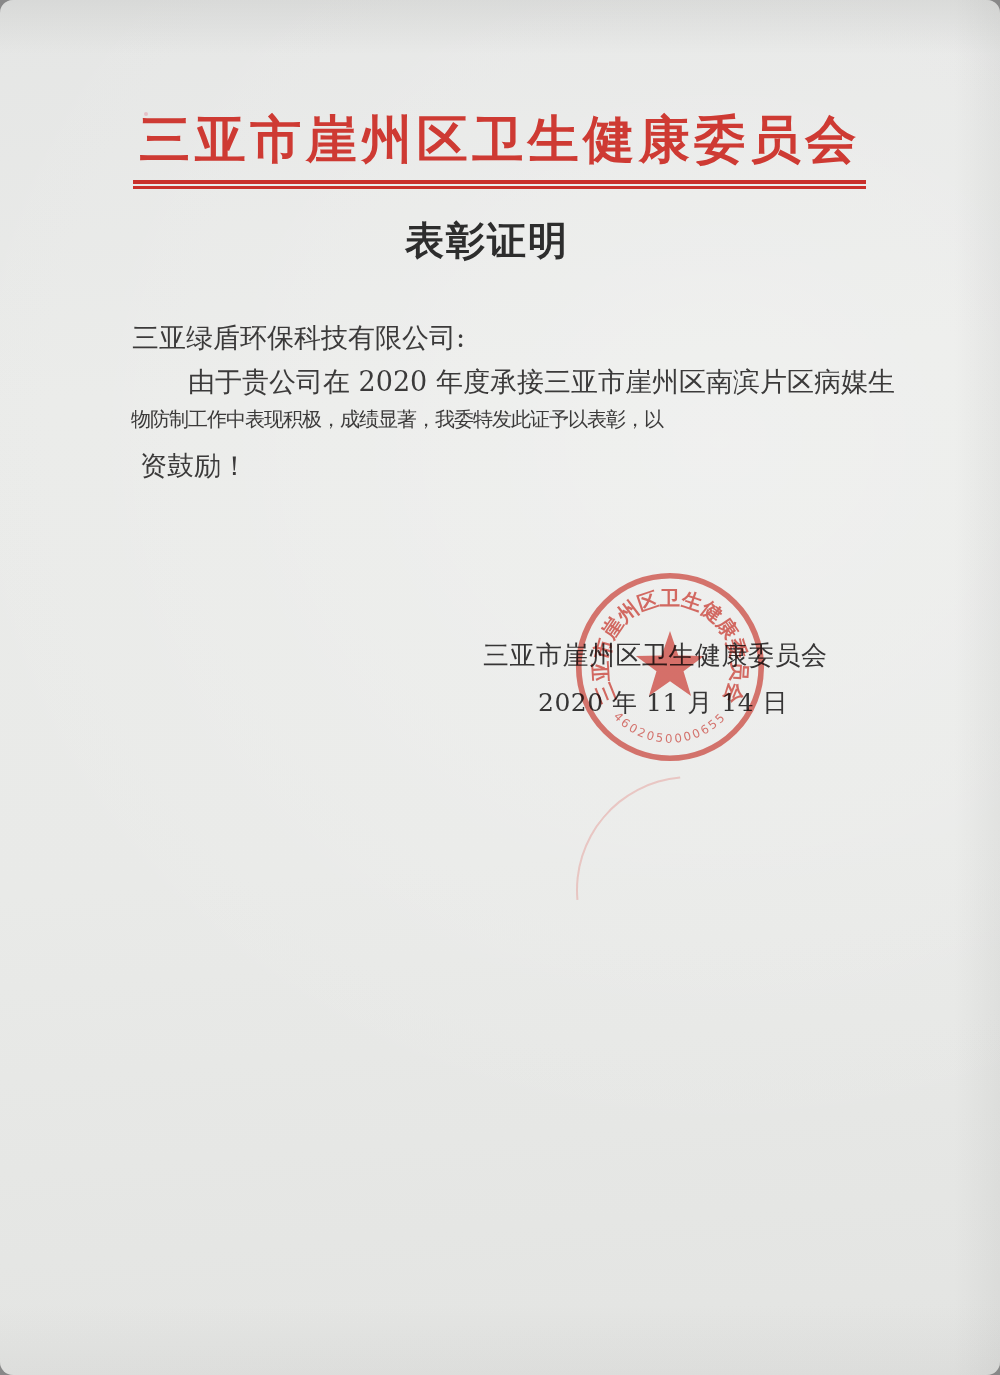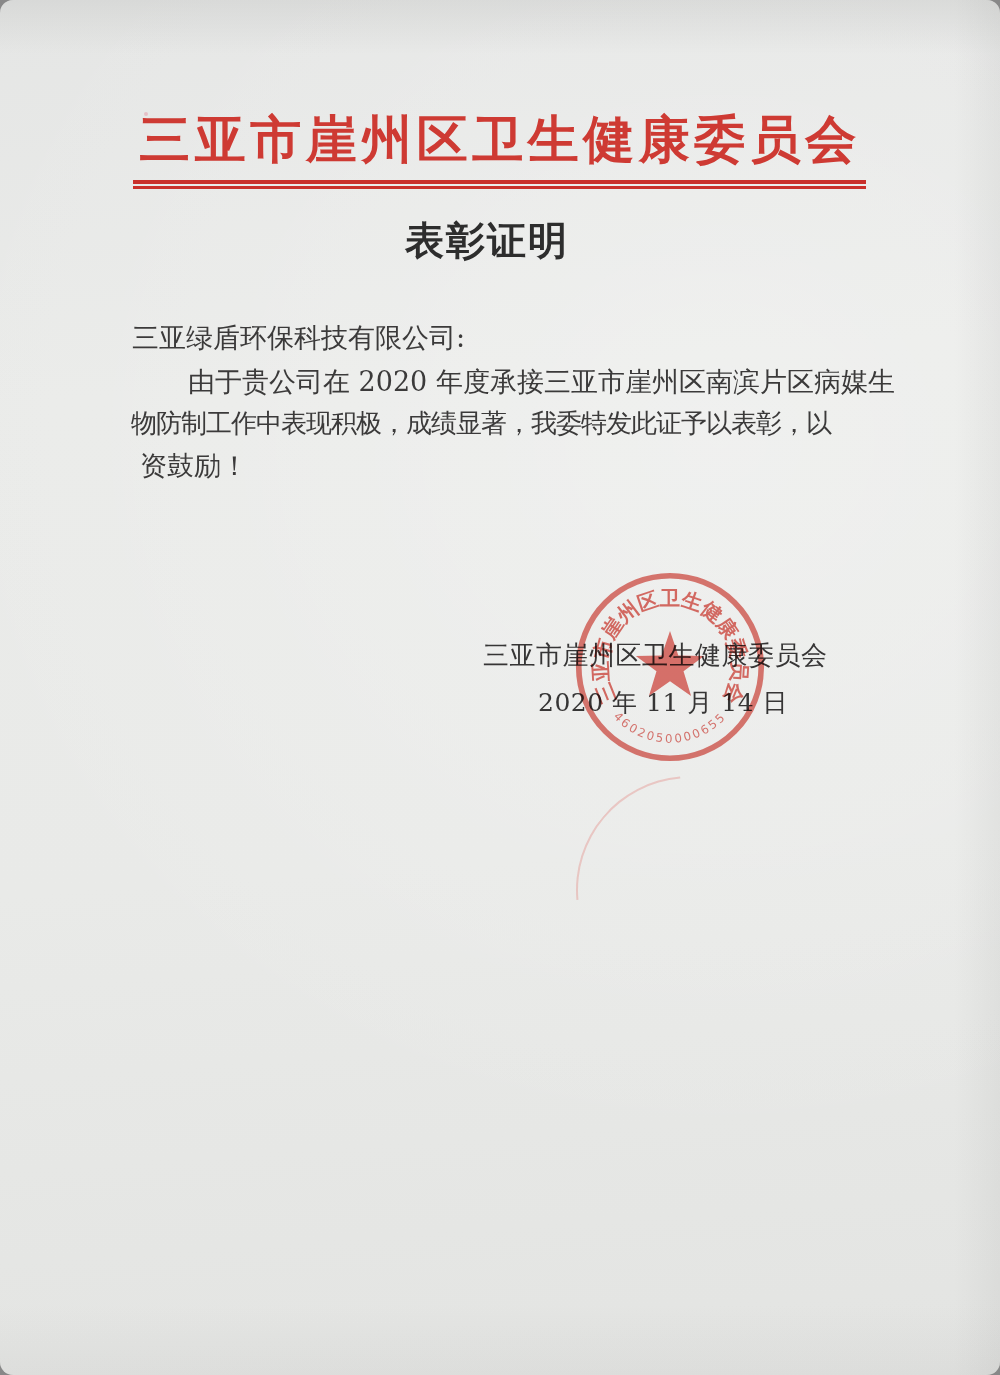--- a/index.html
+++ b/index.html
@@ -35,21 +35,21 @@
   .doc-title{
     position:absolute;top:214px;left:-13px;width:100%;
     margin:0;text-align:center;
     font-size:39px;font-weight:bold;letter-spacing:2px;
     color:#2d2d2d;white-space:nowrap;
   }
 
   .bodytext{position:absolute;margin:0;color:#3b3a3a;white-space:nowrap;}
   .recipient{left:132px;top:320px;font-size:27px;}
   .l1{left:176px;top:364px;font-size:27px;margin-left:12px;}
-  .l2{left:131px;top:406px;font-size:26px;letter-spacing:-1px;}
+  .l2{left:131px;top:406px;font-size:20px;letter-spacing:-1px;}
   .l3{left:140px;top:448px;font-size:27px;}
   .issuer{left:483px;top:638px;font-size:26px;letter-spacing:.5px;color:#363535;}
   .date{left:538px;top:686px;font-size:25px;letter-spacing:.5px;color:#363535;}
 
   .seal{
     position:absolute;left:566px;top:563px;width:208px;height:208px;
     mix-blend-mode:multiply;opacity:.93;
     filter:blur(.3px);
   }
   .seal .ring{fill:none;stroke:rgba(219,80,72,.82);stroke-width:6;}

